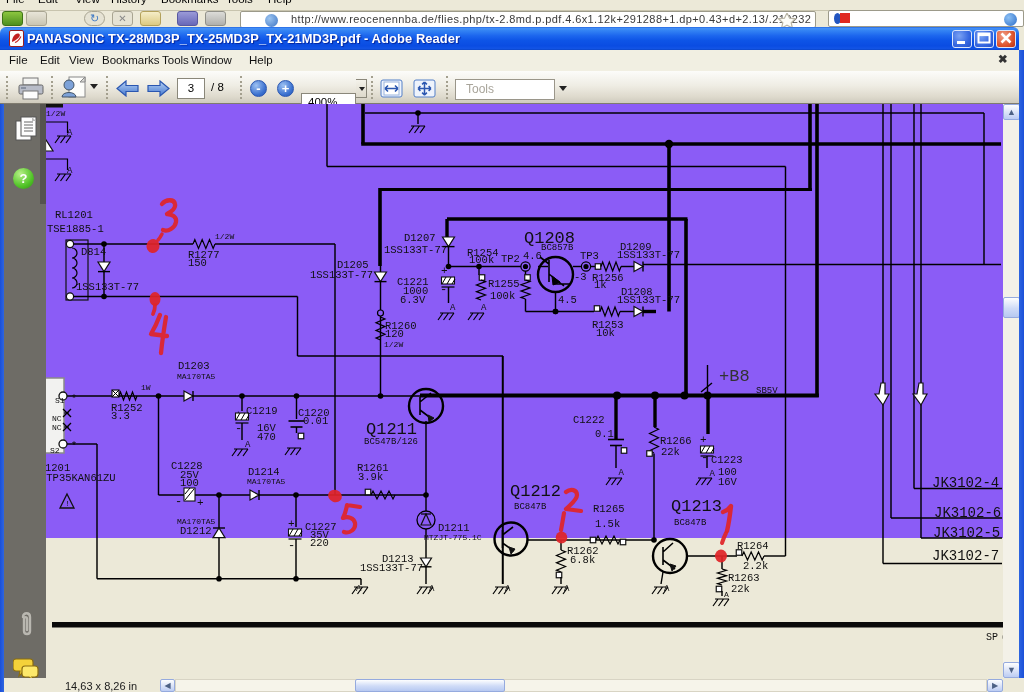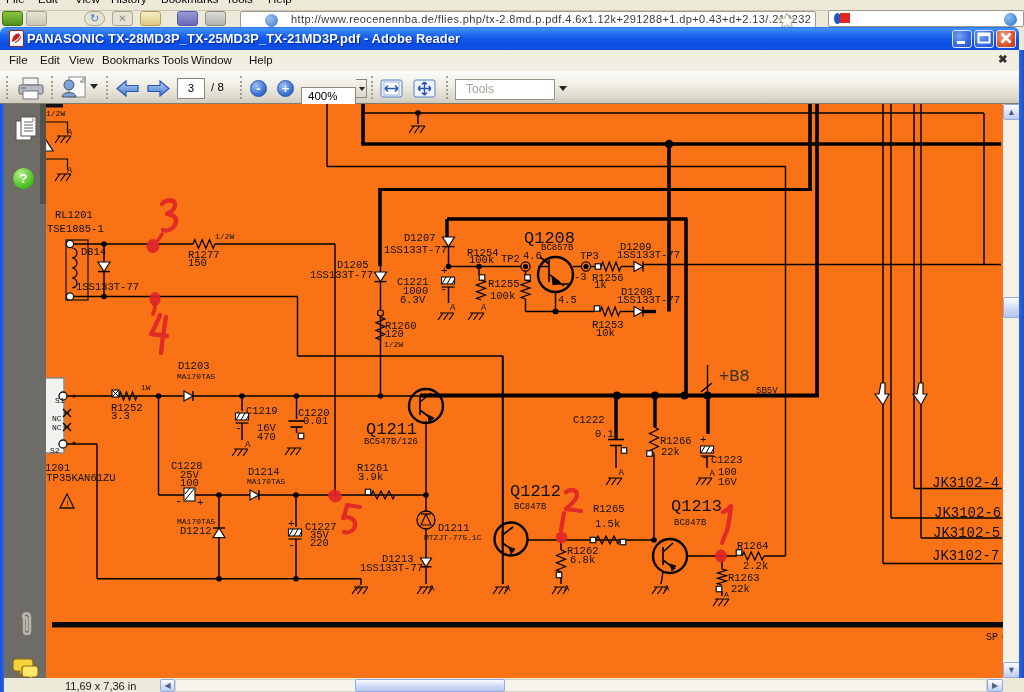--- a/index.html
+++ b/index.html
@@ -20,21 +20,21 @@
 #title .t{position:absolute;left:27px;top:4px;color:#fff;font-weight:bold;font-size:12.9px;letter-spacing:.1px;text-shadow:1px 1px 1px #04249c;white-space:nowrap}
 .wbtn{position:absolute;top:3px;width:20px;height:18px;border:1px solid #dce6fb;border-radius:3px;color:#fff;text-align:center}
 #bmin,#bmax{background:radial-gradient(circle at 35% 30%,#7ba2f3,#3667e0 60%,#2350c8)}
 #bclose{background:radial-gradient(circle at 35% 30%,#f1a089,#dd552e 60%,#bc3013)}
 #menubar{position:absolute;left:0;top:23px;width:1019px;height:21px;background:#f1efe2;font-size:11.5px;color:#111}
 #menubar span{position:absolute;top:3.5px}
 #toolbar{position:absolute;left:0;top:44px;width:1019px;height:33px;background:linear-gradient(180deg,#fcfcfa 0%,#efede4 45%,#dedacd 80%,#cfcbbd 100%);border-bottom:1px solid #7f7b6f}
 .grip{position:absolute;top:5px;height:23px;width:3px;border-left:2px dotted #a39f8e}
 #main{position:absolute;left:0;top:77px;width:1024px;height:574px}
 #sidebar{position:absolute;left:0;top:0;width:46px;height:574px;background:#6e6c66;border-left:4px solid #1a5af0}
-#canvas{position:absolute;left:46px;top:0;width:957px;height:574px;background:#f97316}
+#canvas{position:absolute;left:46px;top:0;width:957px;height:434px;background:#8b5cf6}
 #vscroll{position:absolute;left:1003px;top:0;width:17px;height:574px;background:#f3f1e8}
 .sbtn{position:absolute;width:17px;height:16px;background:linear-gradient(180deg,#fdfefe,#d7e0f7 60%,#bcccf3);border:1px solid #95aade;border-radius:2px;color:#4d6185;font-size:9px;text-align:center;line-height:15px}
 #statusbar{position:absolute;left:0;top:651px;width:1024px;height:41px;background:#ece9d8;font-size:11px;color:#1a1a1a}
 #hthumb,#vthumb{position:absolute;background:linear-gradient(180deg,#fdfefe,#cfdbf7 55%,#b7c9f1);border:1px solid #95aade;border-radius:2px}
 #rborder{position:absolute;left:1019px;top:23px;width:5px;height:642px;background:linear-gradient(90deg,#2e65e0,#1a4fd8)}
 svg text{white-space:pre}
 </style></head>
 <body>
 <div id="screen">
   <div id="bmenu">
@@ -130,21 +130,21 @@
               <stop offset="0" stop-color="#b9d2f4"></stop>
               <stop offset="1" stop-color="#4478d0"></stop>
             </linearGradient>
           </defs>
         </svg>
       <div class="abs" style="left:177px;top:7px;width:28px;height:21px;background:#fff;border:1px solid #8a877a;font-size:11.5px;text-align:center;line-height:19px">3</div>
       <div class="abs" style="left:211px;top:10px;font-size:11.5px">/ 8</div>
       <div class="grip" style="left:240px"></div>
       <div class="abs" style="left:250px;top:9px;width:17px;height:17px;border-radius:50%;background:radial-gradient(circle at 35% 30%,#9dc1f2,#3a70cf 65%,#2857b4);border:1px solid #2a56b0;color:#fff;text-align:center;line-height:15px;font-weight:bold;font-size:13px">-</div>
       <div class="abs" style="left:277px;top:9px;width:17px;height:17px;border-radius:50%;background:radial-gradient(circle at 35% 30%,#9dc1f2,#3a70cf 65%,#2857b4);border:1px solid #2a56b0;color:#fff;text-align:center;line-height:16px;font-weight:bold;font-size:13px">+</div>
-      <div class="abs" style="left:301px;top:16px;width:55px;height:19px;background:#fff;border:1px solid #8a877a;font-size:11.5px;line-height:17px;padding-left:6px">400%</div>
+      <div class="abs" style="left:301px;top:22px;width:55px;height:19px;background:#fff;border:1px solid #8a877a;font-size:11.5px;line-height:17px;padding-left:6px">400%</div>
       <div class="abs" style="left:356px;top:8px;width:11px;height:19px;border:1px solid #8a877a;border-left:none;background:linear-gradient(180deg,#f4f2ea,#ddd9cb)"></div>
       <div class="abs" style="left:358.5px;top:15.5px;width:0;height:0;border:3.5px solid transparent;border-top:4.5px solid #222"></div>
       <div class="grip" style="left:371px"></div>
       <svg class="abs" style="left:380px;top:8px" width="23" height="19" viewBox="0 0 23 19">
           <rect x="1" y="1" width="21" height="17" rx="2" fill="#eef3fc" stroke="#5580c8"></rect>
           <rect x="4" y="3" width="15" height="13" fill="#fff" stroke="#99b4dd"></rect>
           <path d="M5,9.5 h13 M5,9.5 l3,-3 m-3,3 l3,3 M18,9.5 l-3,-3 m3,3 l-3,3" stroke="#2a56b0" stroke-width="1.6" fill="none"></path>
         </svg>
       <svg class="abs" style="left:413px;top:8px" width="23" height="19" viewBox="0 0 23 19">
           <rect x="1" y="1" width="21" height="17" rx="2" fill="#eef3fc" stroke="#5580c8"></rect>
@@ -545,20 +545,20 @@
           </svg>
         </div>
       <div id="vscroll">
         <div class="sbtn" style="left:0;top:0">▲</div>
         <div id="vthumb" style="left:0;top:193px;width:17px;height:21px"></div>
         <div class="sbtn" style="left:0;top:558px">▼</div>
       </div>
     </div>
     <div id="rborder"></div>
     <div id="statusbar">
-      <div class="abs" style="left:65px;top:2px">11,69 x 7,36 in</div>
+      <div class="abs" style="left:65px;top:2px">14,63 x 8,26 in</div>
       <div class="sbtn" style="left:160px;top:1px;width:15px;height:13px;line-height:12px;font-size:8px">◀</div>
       <div class="abs" style="left:175px;top:1px;width:812px;height:13px;background:#f6f4ea;border:1px solid #d8d4c4"></div>
       <div id="hthumb" style="left:355px;top:1px;width:150px;height:13px"></div>
       <div class="sbtn" style="left:987px;top:1px;width:16px;height:13px;line-height:12px;font-size:8px">▶</div>
     </div>
   </div>
   <div class="abs" style="left:0;top:104px;width:4px;height:588px;background:linear-gradient(90deg,#1a4fd8,#2e65e0)"></div>
 </div>
 </body></html>

